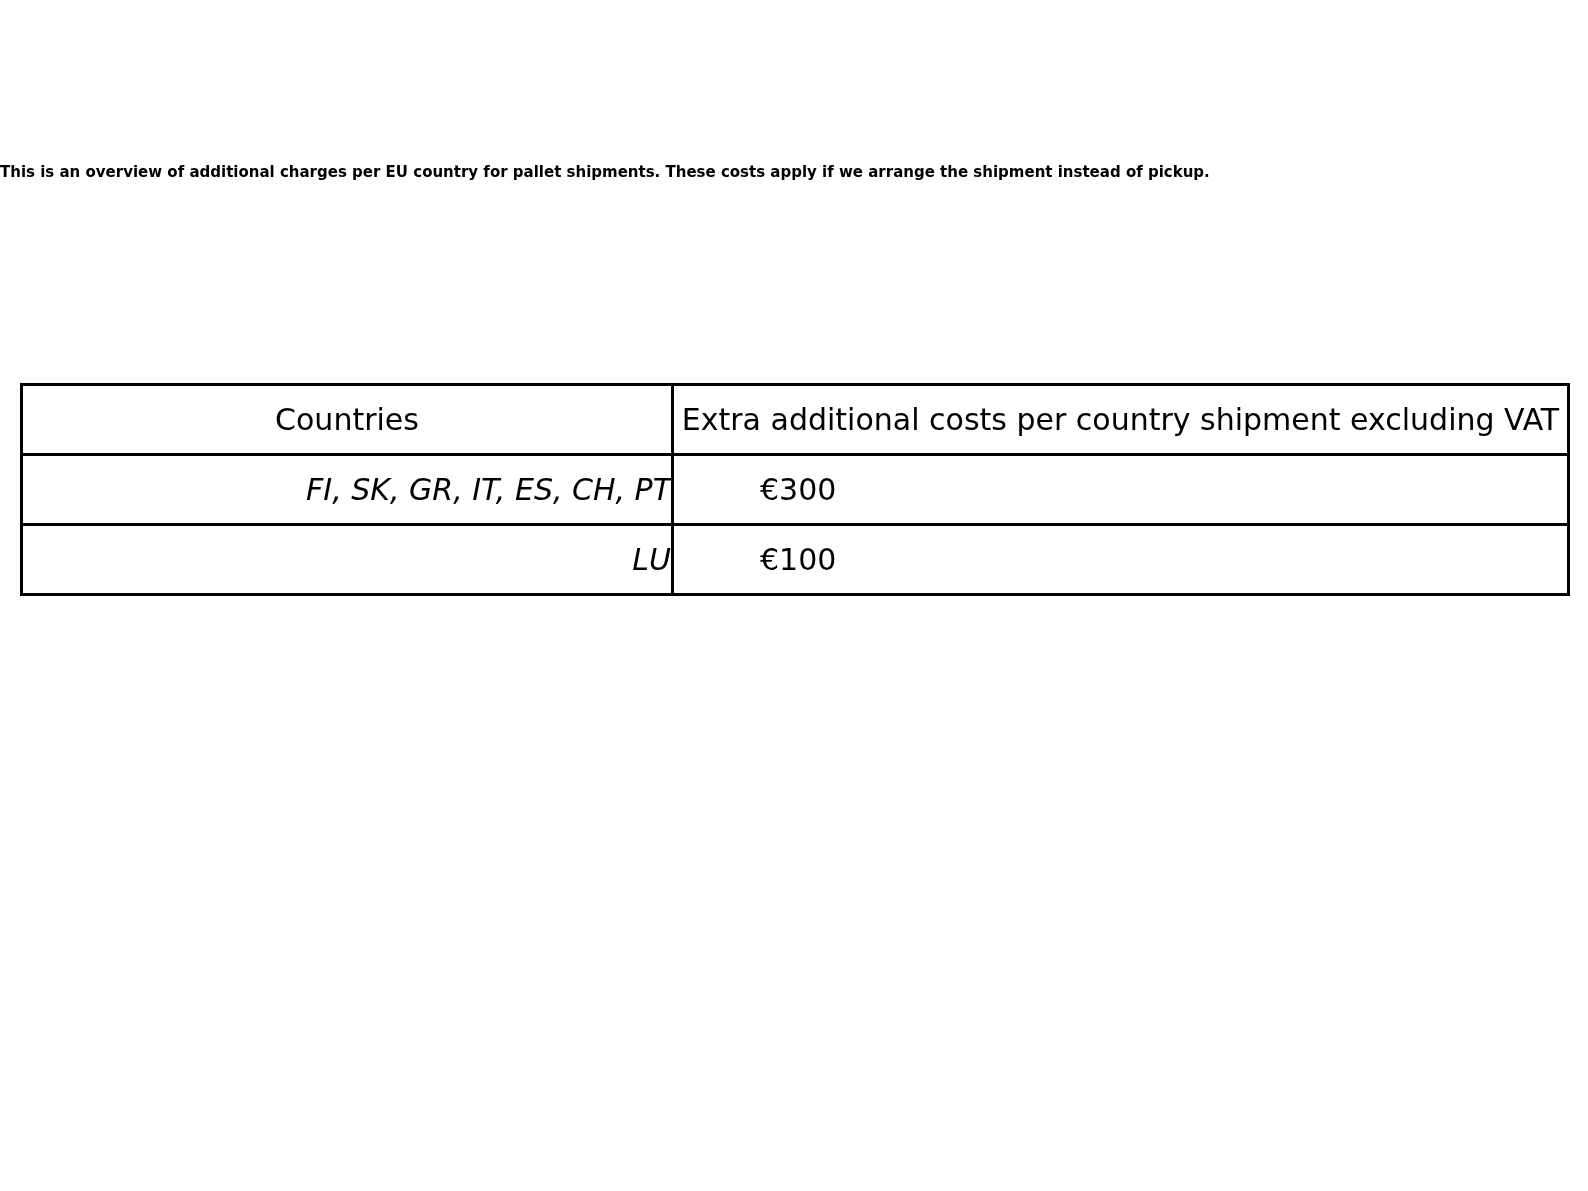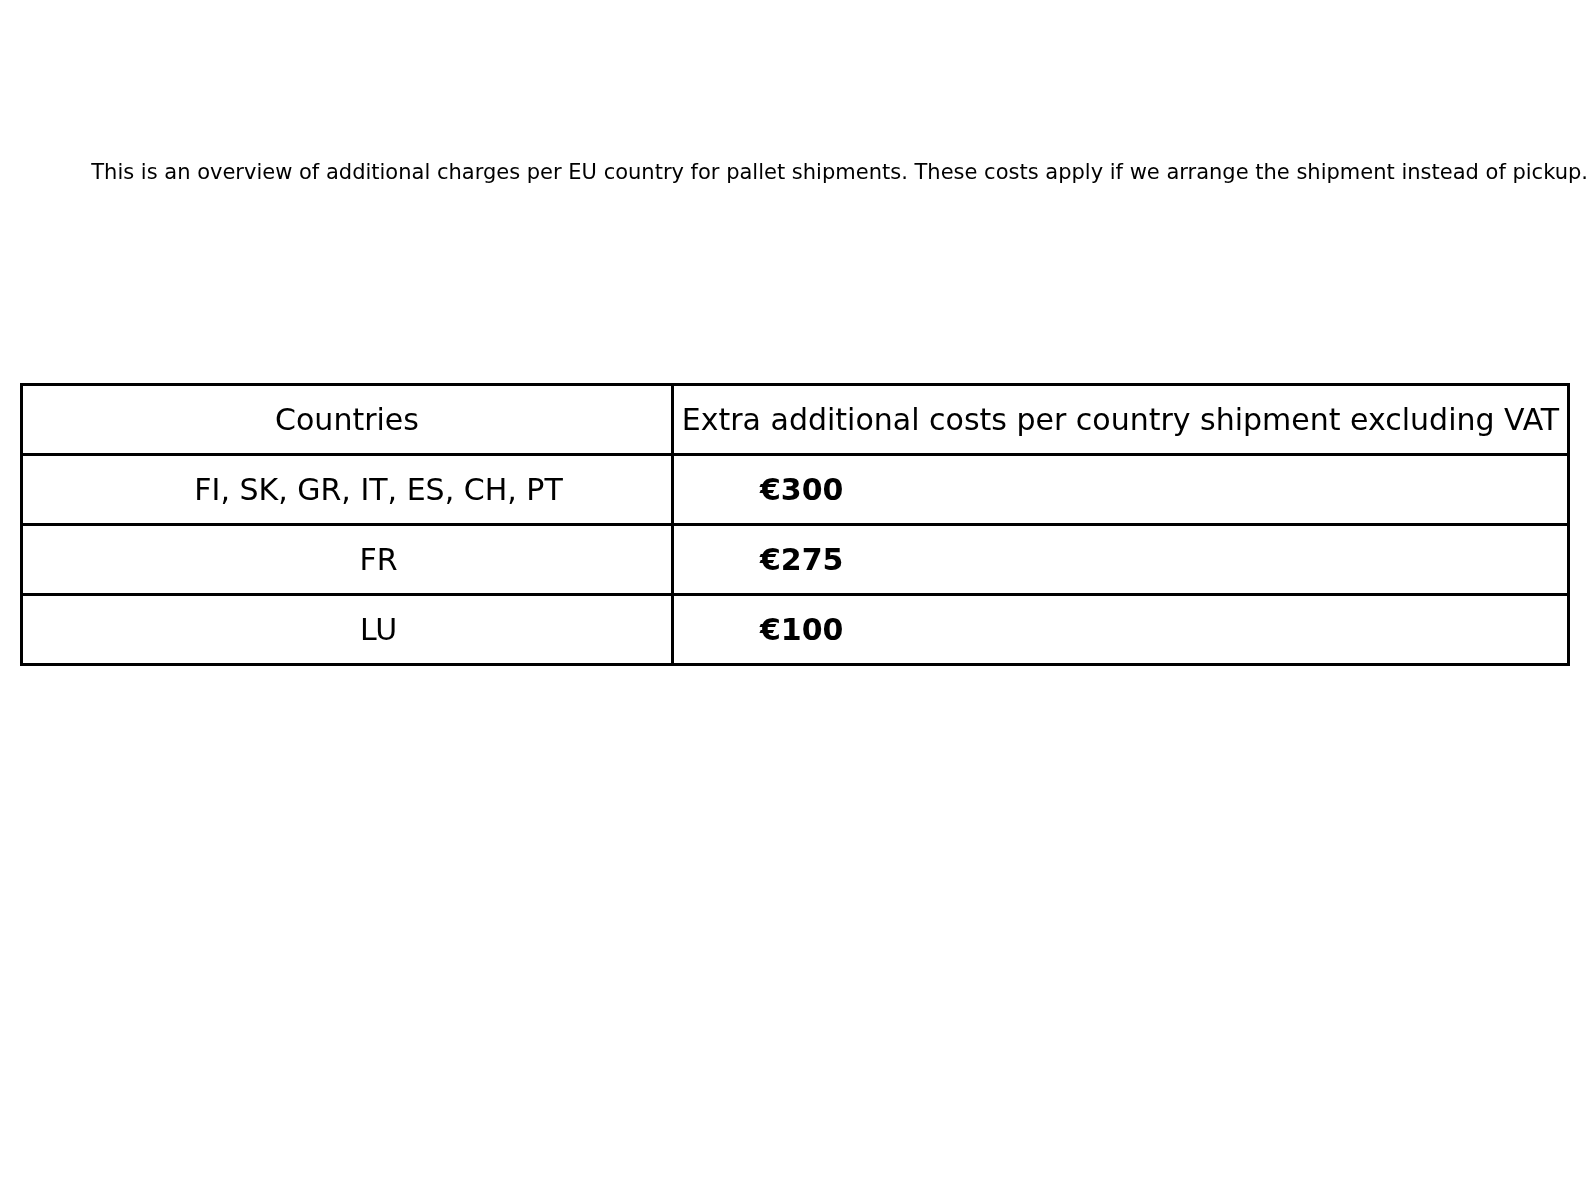--- a/index.html
+++ b/index.html
@@ -14,23 +14,23 @@
     background: #ffffff;
     font-family: "DejaVu Sans", "Liberation Sans", sans-serif;
     color: #000000;
     overflow: hidden;
   }
   .caption {
     position: absolute;
     top: 162px;
     left: 0;
     width: 100%;
-    text-align: right;
-    font-size: 21px;
-    font-weight: 400;
+    text-align: left;
+    font-size: 15px;
+    font-weight: 700;
     line-height: 21px;
     color: #000000;
   }
   table.charges {
     position: absolute;
     left: 20px;
     top: 383px;
     width: 1550px;
     border-collapse: collapse;
     table-layout: fixed;
@@ -48,27 +48,27 @@
     overflow: hidden;
     background: #ffffff;
   }
   th.col-countries {
     width: 648px;
   }
   th.col-cost {
     text-align: center;
   }
   td.cell-countries {
-    text-align: center;
+    text-align: right;
     padding-left: 63px;
+    font-style: italic;
   }
   td.cell-cost {
     text-align: left;
     padding-left: 86px;
-    font-weight: bold;
   }
 </style>
 </head>
 <body>
 
 <div class="page">
 
   <div class="caption">This is an overview of additional charges per EU country for pallet shipments. These costs apply if we arrange the shipment instead of pickup.</div>
 
   <table class="charges">
@@ -77,23 +77,19 @@
         <th class="col-countries">Countries</th>
         <th class="col-cost">Extra additional costs per country shipment excluding VAT</th>
       </tr>
     </thead>
     <tbody>
       <tr>
         <td class="cell-countries">FI, SK, GR, IT, ES, CH, PT</td>
         <td class="cell-cost">€300</td>
       </tr>
       <tr>
-        <td class="cell-countries">FR</td>
-        <td class="cell-cost">€275</td>
-      </tr>
-      <tr>
         <td class="cell-countries">LU</td>
         <td class="cell-cost">€100</td>
       </tr>
     </tbody>
   </table>
 
 </div>
 
 </body></html>

